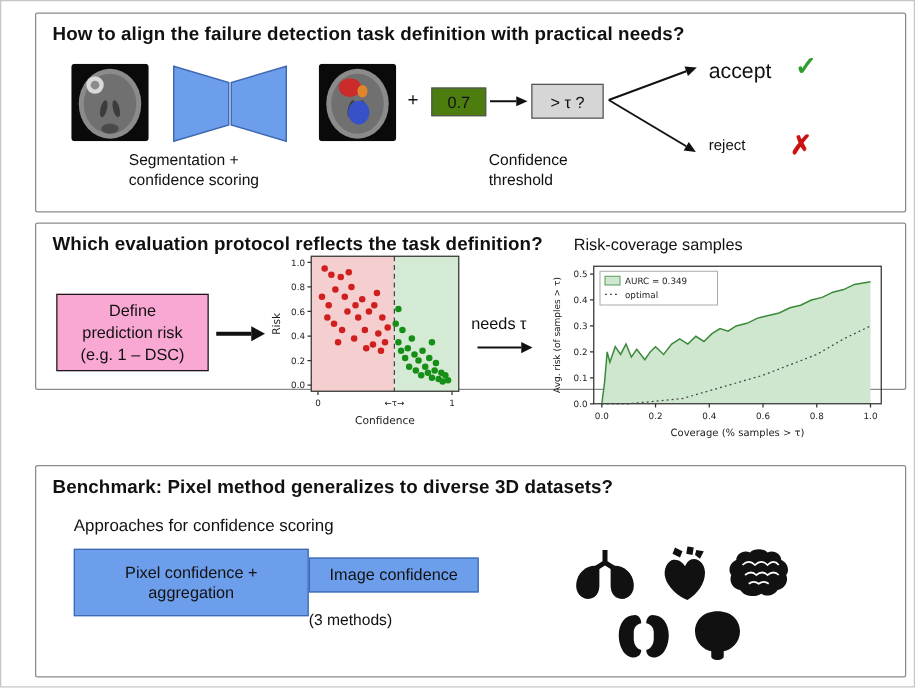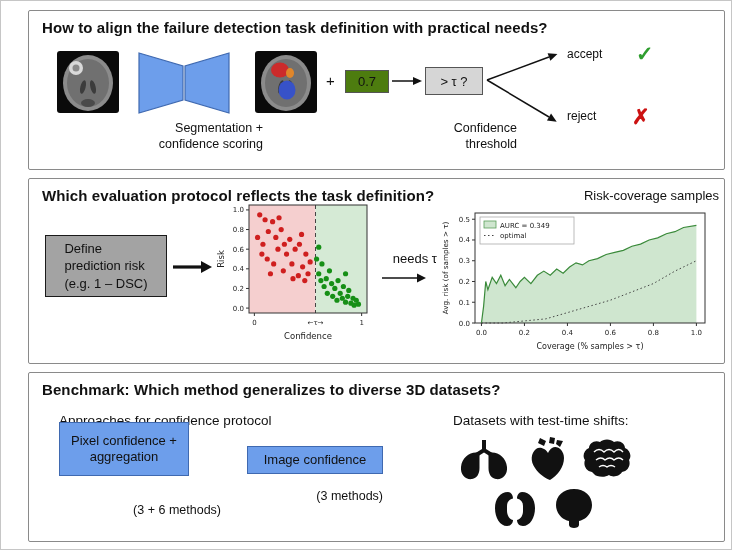--- a/index.html
+++ b/index.html
@@ -1,28 +1,28 @@
 <!DOCTYPE html>
 <html><head>
 <meta charset="utf-8">
 <style>
   *{box-sizing:border-box;margin:0;padding:0}
   html,body{width:732px;height:550px}
   body{background:#fff;font-family:"Liberation Sans",sans-serif;color:#111;position:relative;overflow:hidden;border:1px solid #c6c6c6}
   .panel{position:absolute;left:27px;width:697px;background:#fff;border:1.4px solid #8a8a8a;border-radius:2px}
   #panel1{top:9px;height:160px}
-  #panel2{top:177px;height:186px}
+  #panel2{top:177px;height:134px}
   #panel3{top:371px;height:170px}
   .ptitle{position:absolute;top:8px;left:13px;font-size:15px;font-weight:bold;letter-spacing:.1px}
   .abs{position:absolute}
   .pre{white-space:pre-line}
-  .center{text-align:right}
+  .center{text-align:left}
   .bluebox{background:#6d9eeb;border:1px solid #3f69b0;display:flex;align-items:center;justify-content:center;text-align:center;font-size:13px;line-height:1.25}
   .graybox{border:1px solid #555;display:flex;align-items:center;justify-content:center;font-size:13px}
-  .whitebox{border:1.5px solid #1a1a1a;background:#a3a3a3;display:flex;align-items:center;justify-content:center;font-size:13px;line-height:1.35}
+  .whitebox{border:1.5px solid #1a1a1a;background:#f9a8d4;display:flex;align-items:center;justify-content:center;text-align:center;font-size:13px;line-height:1.35}
   .cap{font-size:12.5px;line-height:1.25}
   .mark{font-weight:bold;font-size:21px;line-height:1}
   .u{}
   svg{display:block}
 </style>
 </head>
 <body>
 
 <section class="panel" id="panel1">
   <h2 class="ptitle">How to align the failure detection task definition with practical needs?</h2>
@@ -69,21 +69,21 @@
   <div class="abs pre center cap" style="left:362px;top:110px;width:126px">Confidence
 threshold</div>
 
   <svg class="abs" style="left:456px;top:34px" width="80" height="84" viewBox="0 0 80 84">
     <line x1="2" y1="35" x2="64" y2="12" stroke="#111" stroke-width="1.5"></line>
     <polygon points="0,-4 9,0 0,4" transform="translate(64,12) rotate(-20)" fill="#111"></polygon>
     <line x1="2" y1="35" x2="64" y2="72" stroke="#111" stroke-width="1.5"></line>
     <polygon points="0,-4 9,0 0,4" transform="translate(64,72) rotate(31)" fill="#111"></polygon>
   </svg>
 
-  <span class="abs" style="left:538px;top:36px;font-size:12px">accept</span>
+  <span class="abs" style="left:538px;top:36px;font-size:17px">accept</span>
   <span class="abs mark" style="left:607px;top:32px;color:#2f9e2f">✓</span>
 
   <span class="abs" style="left:538px;top:98px;font-size:12px">reject</span>
   <span class="abs mark" style="left:603px;top:95px;color:#cc1111">✗</span>
 </section>
 
 <section class="panel" id="panel2">
   <h2 class="ptitle">Which evaluation protocol reflects the task definition?</h2>
   <div class="abs center" style="left:430px;top:9px;width:260px;font-size:13px">Risk-coverage samples</div>
 
@@ -216,36 +216,32 @@
       <text x="9" y="63" font-size="7.2" text-anchor="middle" fill="#222" font-family="&quot;DejaVu Sans&quot;, sans-serif" transform="rotate(-90 9 63)">Avg. risk (of samples &gt; τ)</text>
       <rect x="41" y="12" width="94" height="27" fill="#ffffff" stroke="#aaaaaa" stroke-width="0.8"></rect>
       <rect x="45" y="16" width="12" height="7" fill="#cfe6cf" stroke="#5a9e5a" stroke-width="0.8"></rect>
       <text x="61" y="22.5" font-size="7" text-anchor="start" fill="#222" font-family="&quot;DejaVu Sans&quot;, sans-serif">AURC = 0.349</text>
       <line x1="45" y1="30.5" x2="57" y2="30.5" stroke="#444444" stroke-width="1" stroke-dasharray="1.5 2.5"></line>
       <text x="61" y="33" font-size="7" text-anchor="start" fill="#222" font-family="&quot;DejaVu Sans&quot;, sans-serif">optimal</text>
     </svg>
 </section>
 
 <section class="panel" id="panel3">
-  <h2 class="ptitle">Benchmark: Which method generalizes to diverse 3D datasets?</h2>
+  <h2 class="ptitle">Benchmark: Pixel method generalizes to diverse 3D datasets?</h2>
 
   <div class="abs" style="left:30px;top:40px;font-size:13.5px">
-    <span class="u">Approaches</span><span> for confidence protocol</span>
+    <span class="u">Approaches</span><span> for confidence scoring</span>
   </div>
 
-  <div class="abs bluebox pre" style="left:30px;top:49px;width:130px;height:54px">Pixel confidence +
+  <div class="abs bluebox pre" style="left:30px;top:66px;width:188px;height:54px">Pixel confidence +
 aggregation</div>
-  <div class="abs center cap" style="left:30px;top:130px;width:162px">(3 + 6 methods)</div>
 
   <div class="abs bluebox" style="left:218px;top:73px;width:136px;height:28px">Image confidence</div>
   <div class="abs center cap" style="left:218px;top:116px;width:136px">(3 methods)</div>
 
-  <div class="abs" style="left:424px;top:40px;font-size:13.5px">
-    <span class="u">Datasets</span><span> with test-time shifts:</span>
-  </div>
 
   <svg class="abs" style="left:428px;top:66px" width="54" height="44" viewBox="0 0 54 44">
     <path d="M25,1 h4 v9 l8,5 -2,3.4 -8,-5 -8,5 L17,15 l8,-5 Z" fill="#111"></path>
     <path d="M22,14 C14,12 5,18 4,28 C3.2,36 9,41 15,40 C20,39 22.5,35 22.5,29 L22.5,16 Z" fill="#111"></path>
     <path d="M32,14 C40,12 49,18 50,28 C50.8,36 45,41 39,40 C34,39 31.5,35 31.5,29 L31.5,16 Z" fill="#111"></path>
   </svg>
 
   <svg class="abs" style="left:498px;top:64px" width="42" height="44" viewBox="0 0 42 44">
     <path d="M13,1 l6,3 -2,5 -6,-3 Z M23,0 l5,1 -1,6 -5,-1 Z M30,3 l6,1 -3,6 -4,-3 Z" fill="#111"></path>
     <path d="M9,12 C4,16 3,24 8,31 C12,37 18,41 23,43 C31,38 37,30 37,21 C37,13 30,8 25,11 C23,12 22,14 21,16 C19,12 13,9 9,12 Z" fill="#111"></path>

